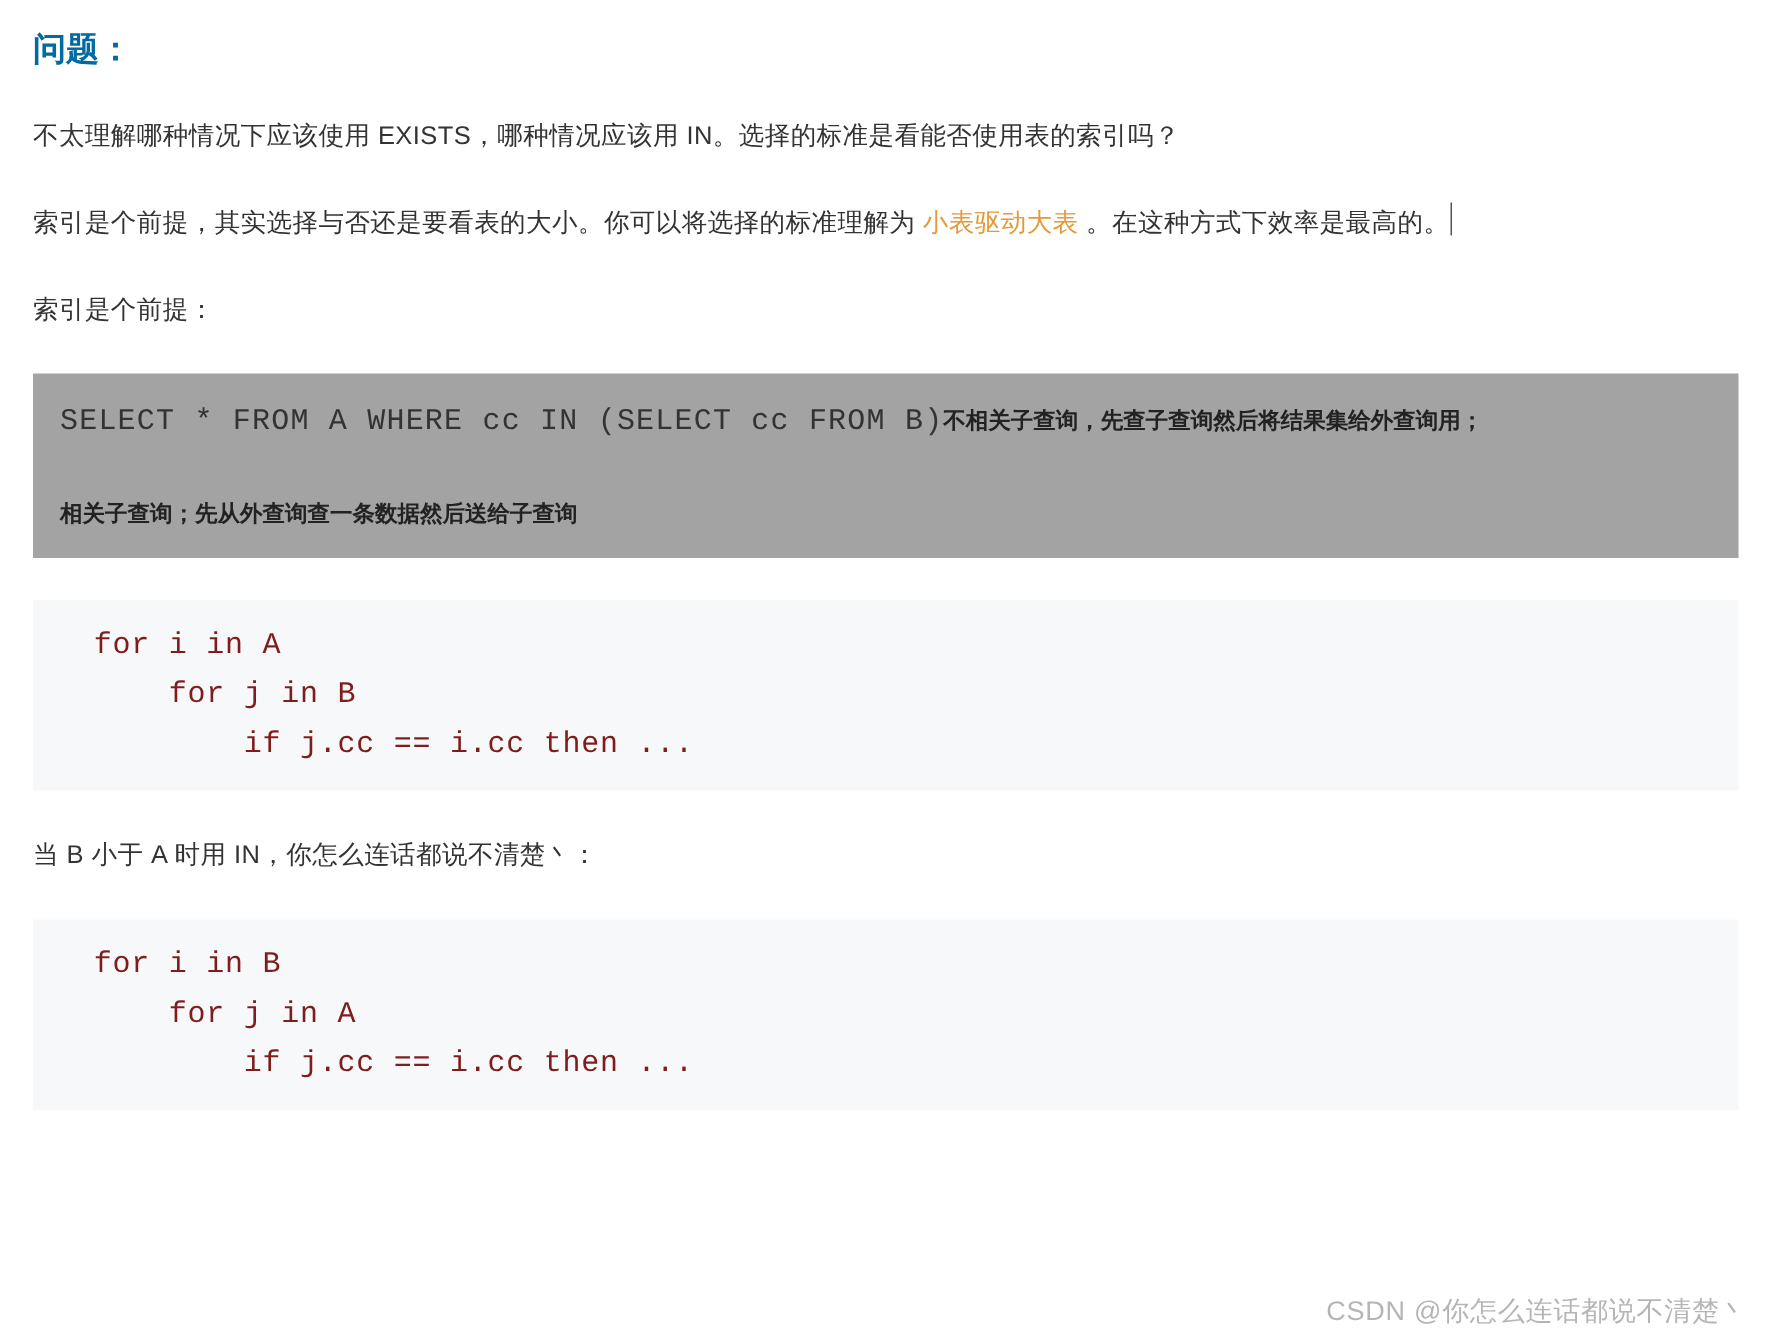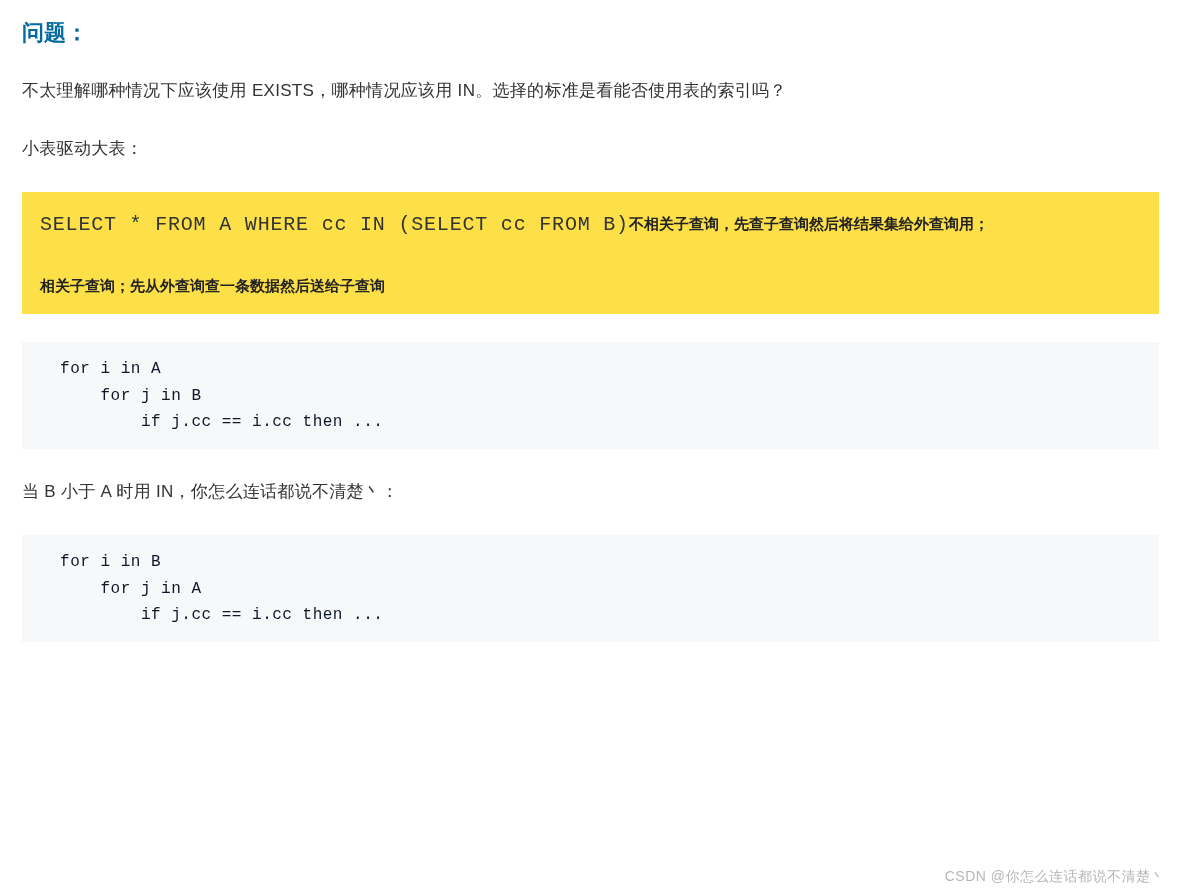--- a/index.html
+++ b/index.html
@@ -32,21 +32,21 @@
   }
   .cursor {
     display: inline-block;
     width: 1px;
     height: 22px;
     background: #555;
     vertical-align: -3px;
     margin-left: 1px;
   }
   .code-block {
-    background: #fde047;
+    background: #a3a3a3;
     padding: 16px 18px;
     margin-bottom: 28px;
     font-family: "SFMono-Regular", Consolas, "Liberation Mono", Menlo, monospace;
     font-size: 20px;
     line-height: 1.65;
     color: #333;
     letter-spacing: 0.8px;
     position: relative;
   }
   .code-line {
@@ -59,47 +59,50 @@
     font-size: 15px;
     font-weight: 700;
     color: #222;
     letter-spacing: 0;
   }
   .code-block-small {
     background: #f7f8f9;
     padding: 14px 18px 14px 28px;
     margin-bottom: 28px;
     font-family: "SFMono-Regular", Consolas, "Liberation Mono", Menlo, monospace;
-    font-size: 16px;
+    font-size: 20px;
     line-height: 1.65;
-    color: #0f172a;
+    color: #7f1d1d;
     letter-spacing: 0.5px;
     white-space: pre;
   }
   .watermark {
     position: absolute;
     right: 14px;
     bottom: 8px;
-    font-size: 14px;
+    font-size: 18px;
     color: rgba(120,120,120,0.55);
     letter-spacing: 0.5px;
   }
 </style>
 </head>
 <body>
 
 <div class="content">
 
   <div class="heading">问题：</div>
 
   <div class="para">不太理解哪种情况下应该使用 EXISTS，哪种情况应该用 IN。选择的标准是看能否使用表的索引吗？</div>
 
 
+  <div class="para">
+    <span>索引是个前提，其实选择与否还是要看表的大小。你可以将选择的标准理解为 </span><span class="highlight">小表驱动大表</span><span> 。在这种方式下效率是最高的。</span><span class="cursor"></span>
+  </div>
 
-  <div class="para">小表驱动大表：</div>
+  <div class="para">索引是个前提：</div>
 
   <div class="code-block">
     <div class="code-line">
       <span>SELECT * FROM A WHERE cc IN (SELECT cc FROM B)</span>
       <span class="annotation">不相关子查询，先查子查询然后将结果集给外查询用；</span>
     </div>
     <div class="code-line">&nbsp;</div>
     <div class="code-line">
       <span class="annotation">相关子查询；先从外查询查一条数据然后送给子查询</span>
     </div>

